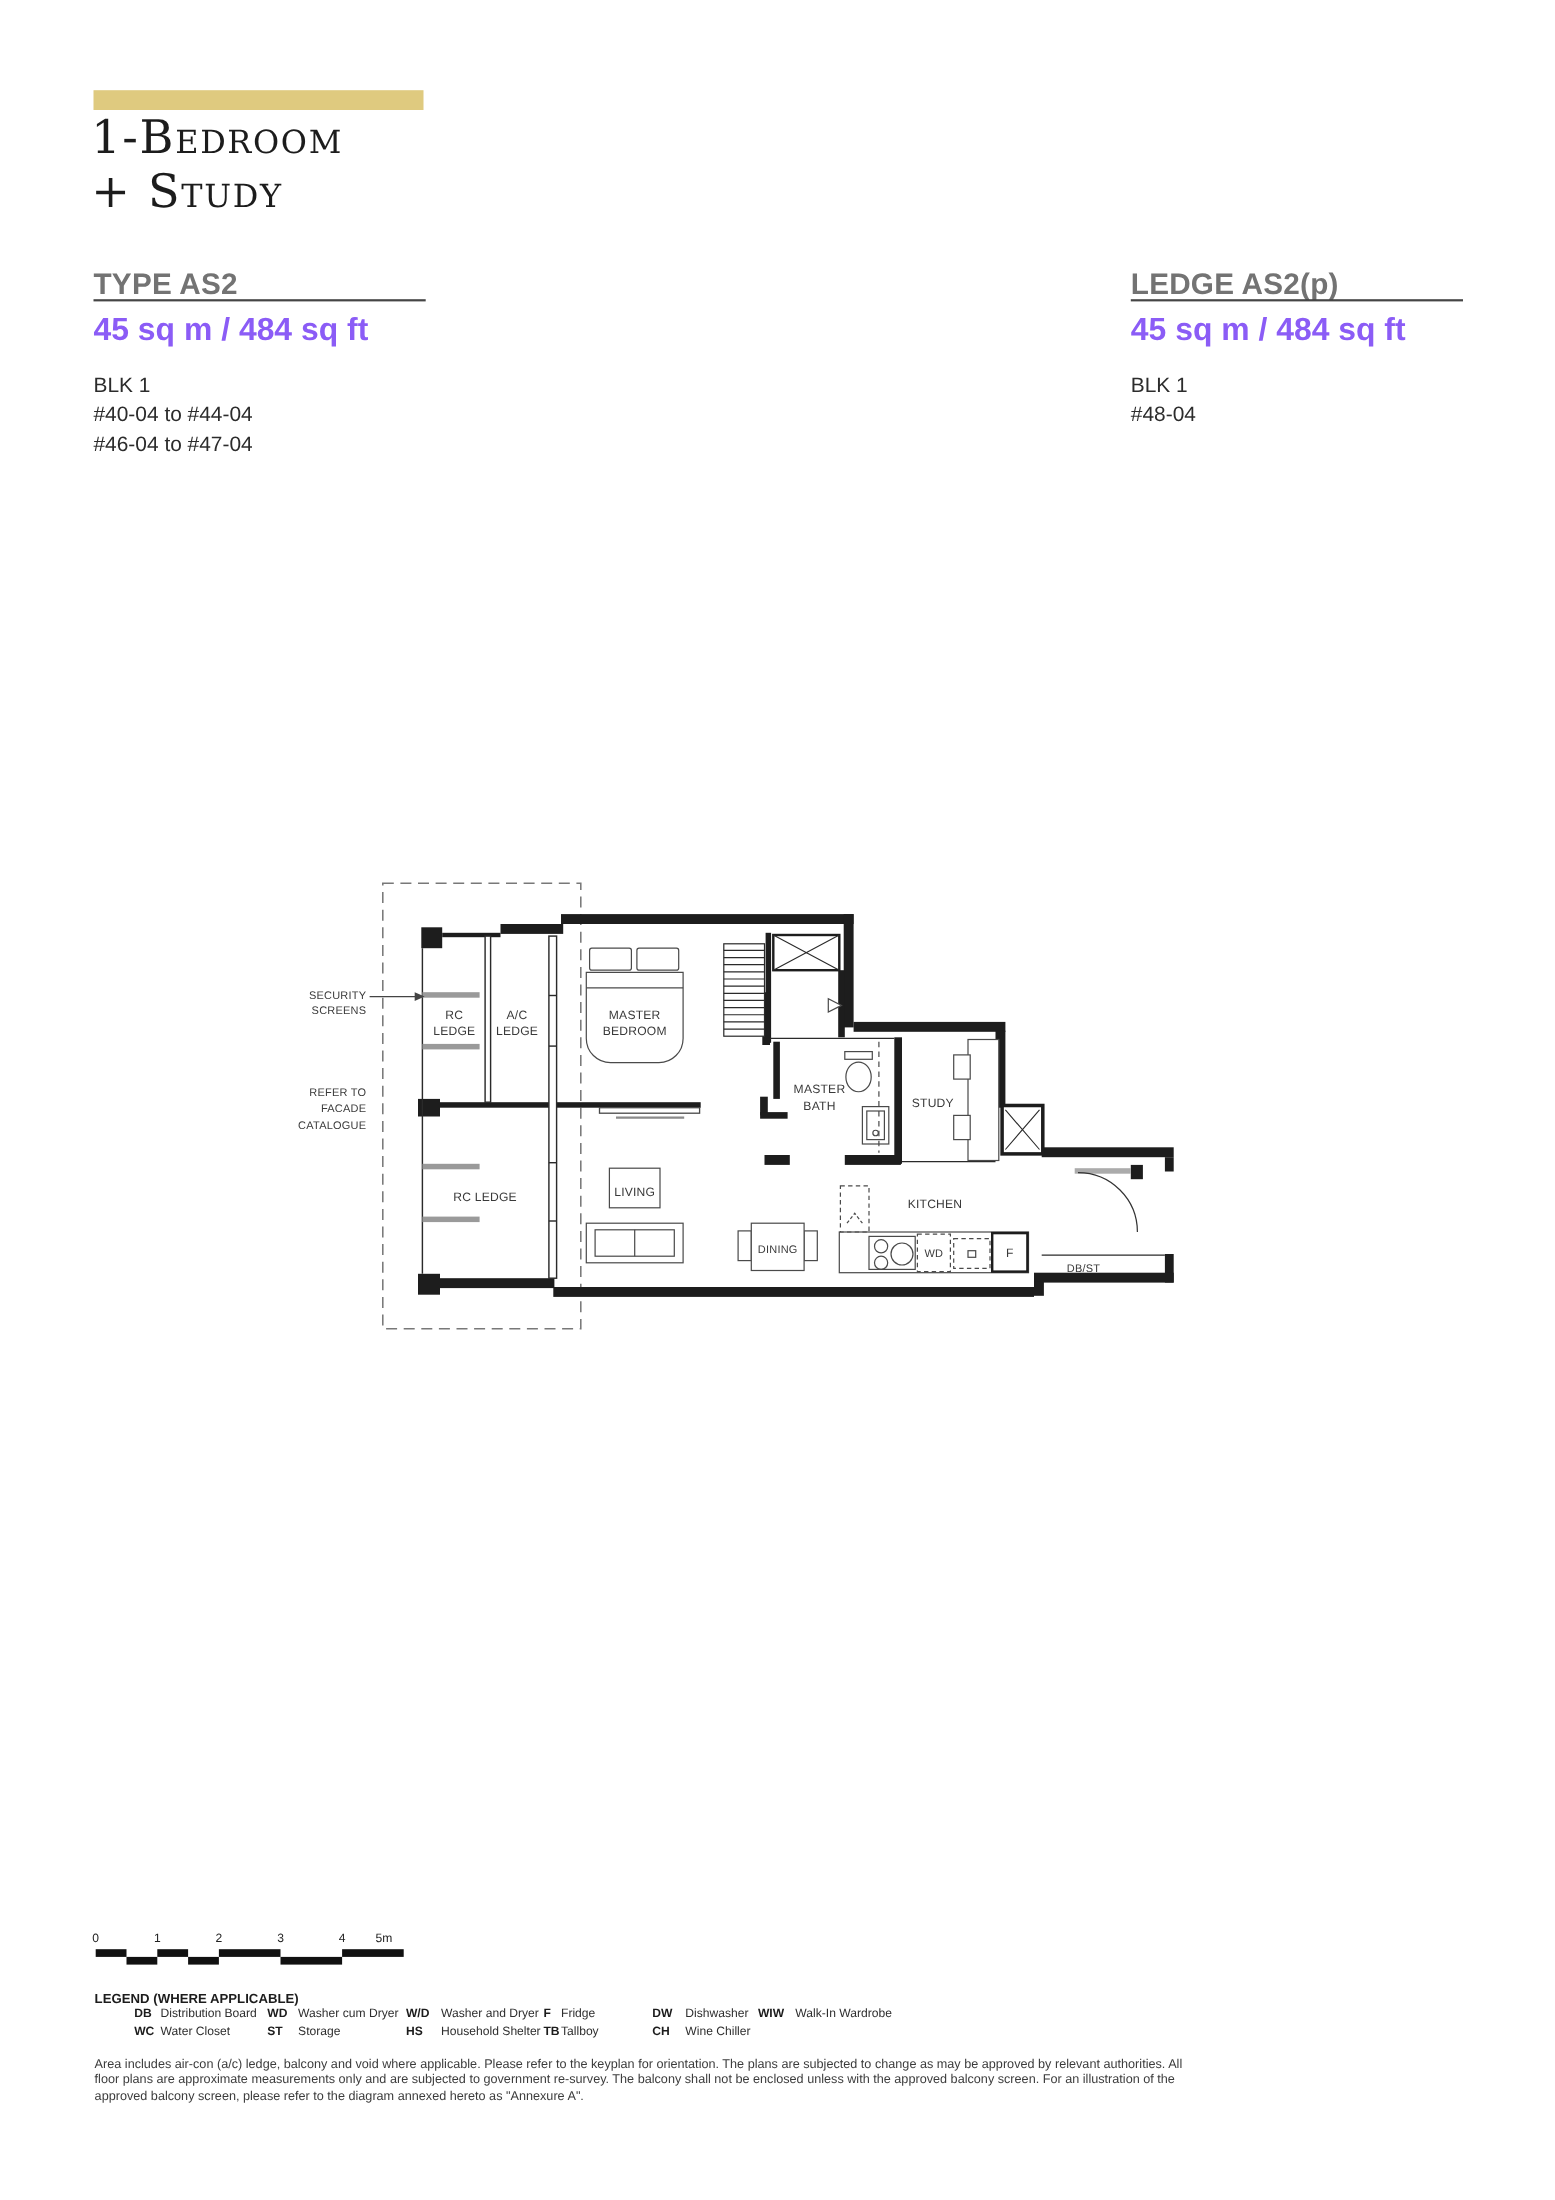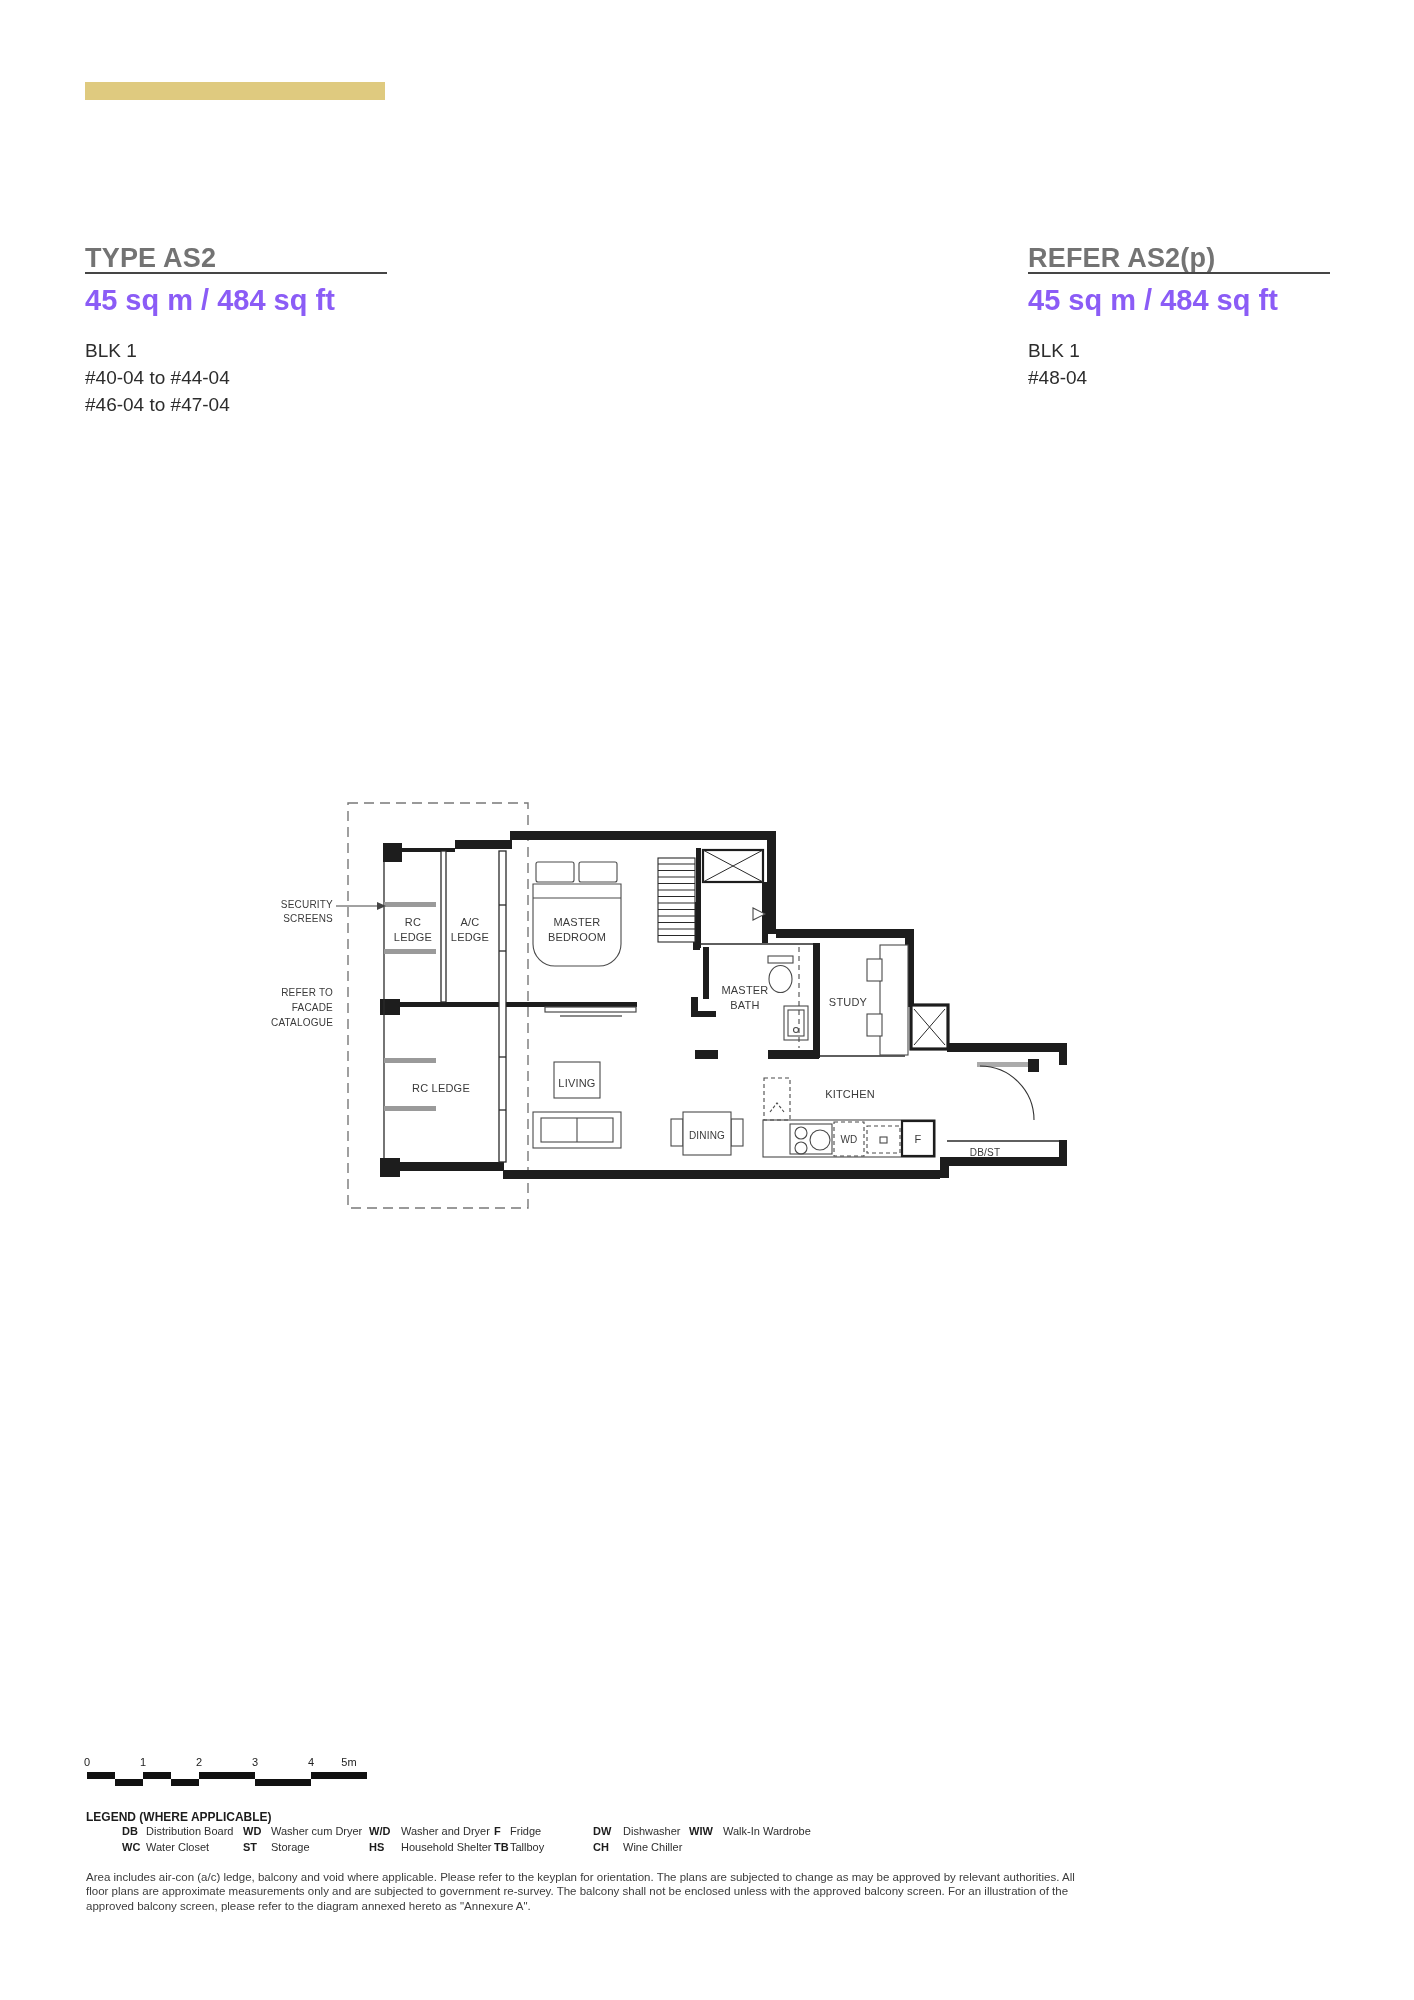--- a/index.html
+++ b/index.html
@@ -21,31 +21,35 @@
   .disclaimer{left:86px;top:1858px;width:1005px;font-size:11.5px;line-height:14.6px;color:#3c3c3c;}
   svg text{font-family:"Liberation Sans", sans-serif;fill:#3a3a3a;letter-spacing:0.2px;}
   .t11{font-size:11px;} .t10{font-size:10px;}
 </style>
 </head>
 <body>
 
 <div class="page">
 
   <div class="abs gold-bar"></div>
+  <div class="abs title">
+    <div>1-Bedroom</div>
+    <div>+ Study</div>
+  </div>
 
   <div class="abs type-head" style="left:85px;top:243px">TYPE AS2</div>
   <div class="abs type-rule" style="left:85px;top:272px;width:302px"></div>
   <div class="abs area-text" style="left:85px;top:284px">45 sq m / 484 sq ft</div>
   <div class="abs blk-block" style="left:85px;top:337px">
     <div>BLK 1</div>
     <div>#40-04 to #44-04</div>
     <div>#46-04 to #47-04</div>
   </div>
 
-  <div class="abs type-head" style="left:1028px;top:243px">REFER AS2(p)</div>
+  <div class="abs type-head" style="left:1028px;top:243px">LEDGE AS2(p)</div>
   <div class="abs type-rule" style="left:1028px;top:272px;width:302px"></div>
   <div class="abs area-text" style="left:1028px;top:284px">45 sq m / 484 sq ft</div>
   <div class="abs blk-block" style="left:1028px;top:337px">
     <div>BLK 1</div>
     <div>#48-04</div>
   </div>
 
   <svg class="abs" style="left:260px;top:790px" width="820" height="430" viewBox="260 790 820 430">
 
     <rect x="348" y="803" width="180" height="405" fill="none" stroke="#787878" stroke-width="1.4" stroke-dasharray="10 6"></rect>

